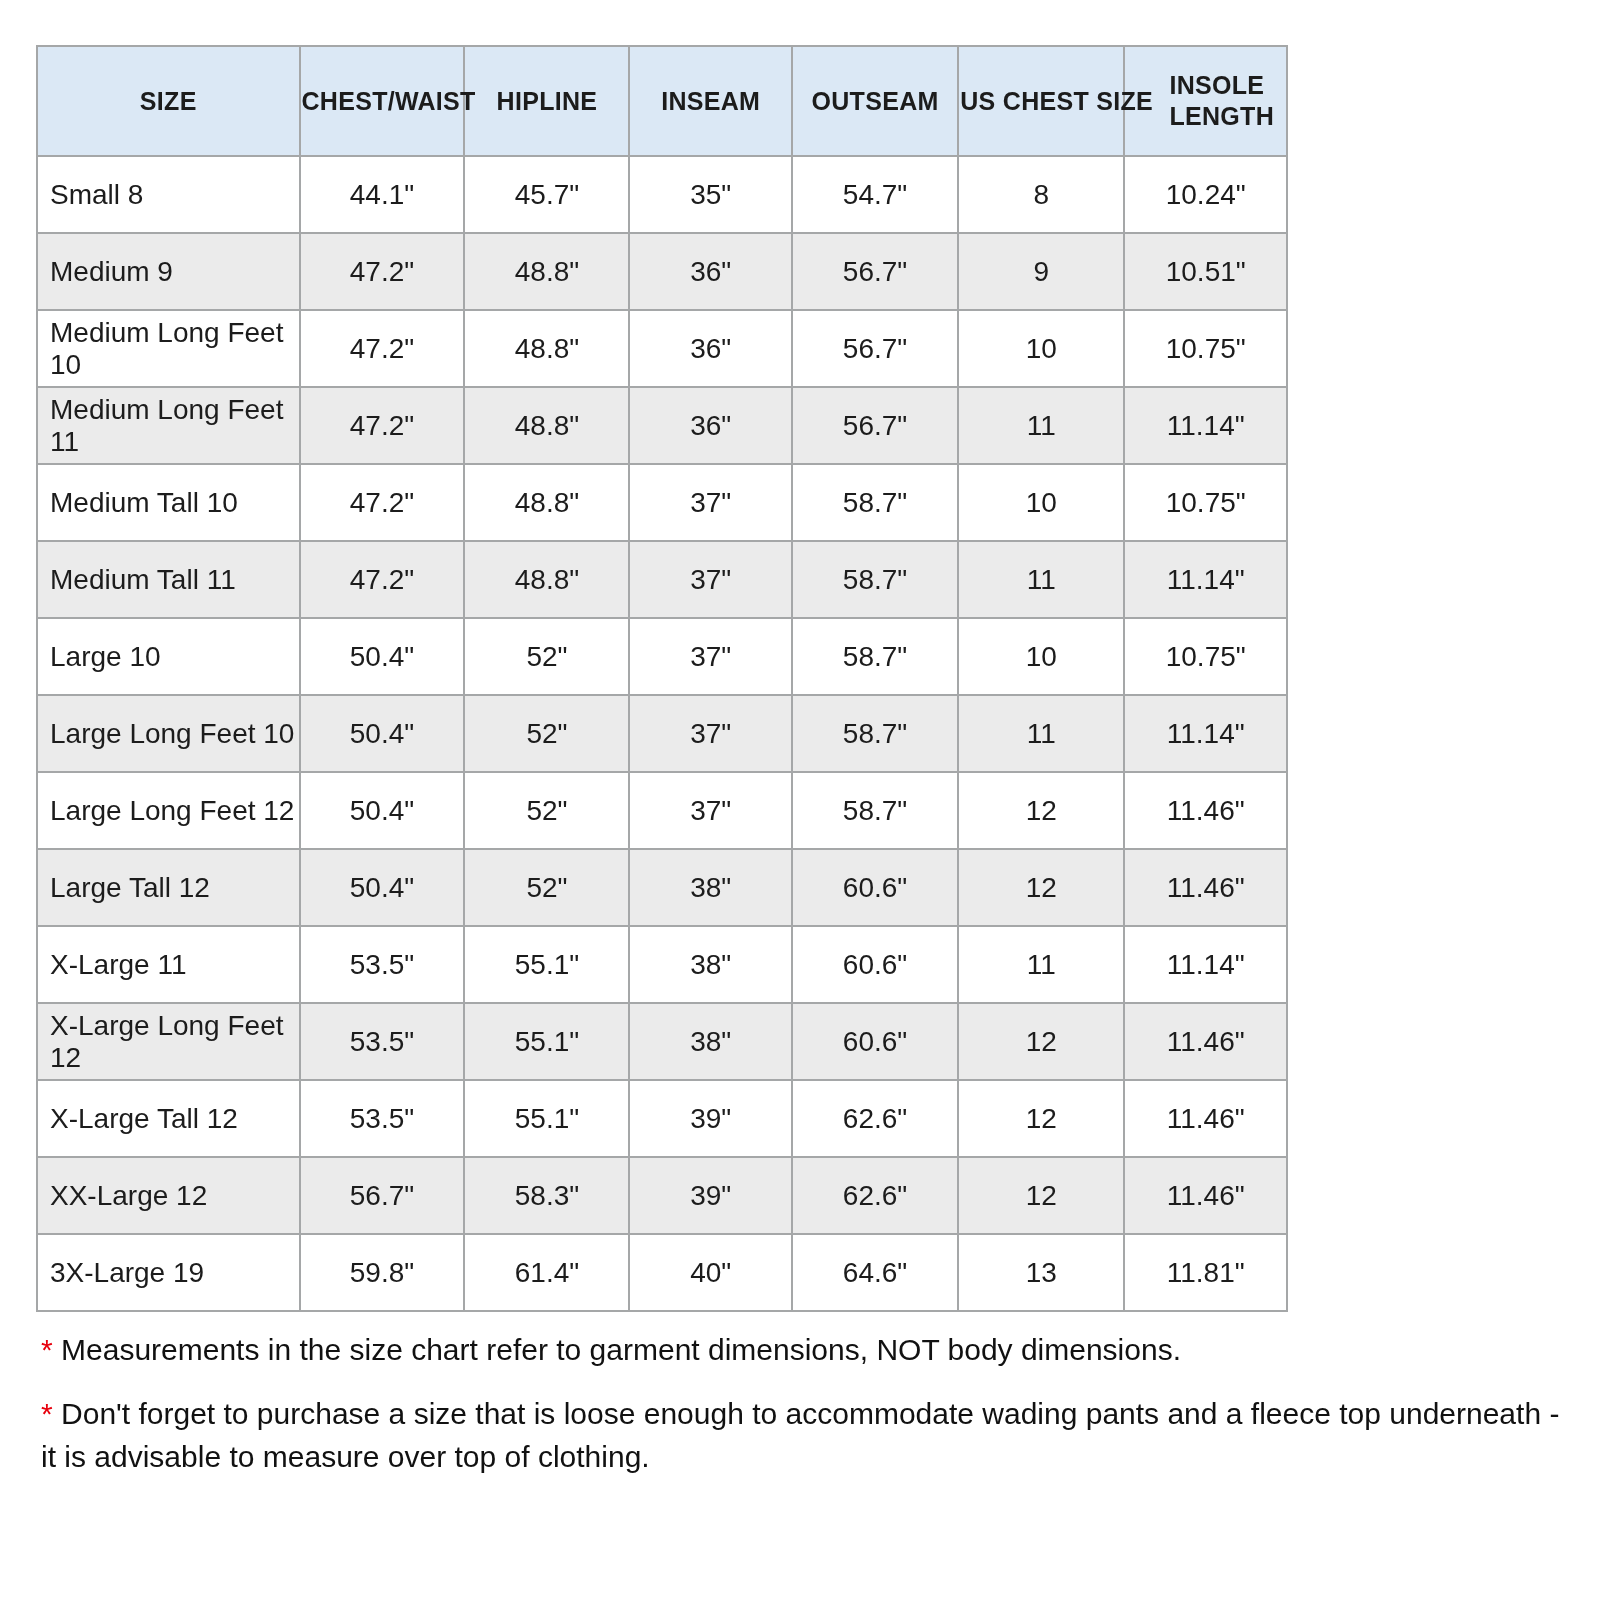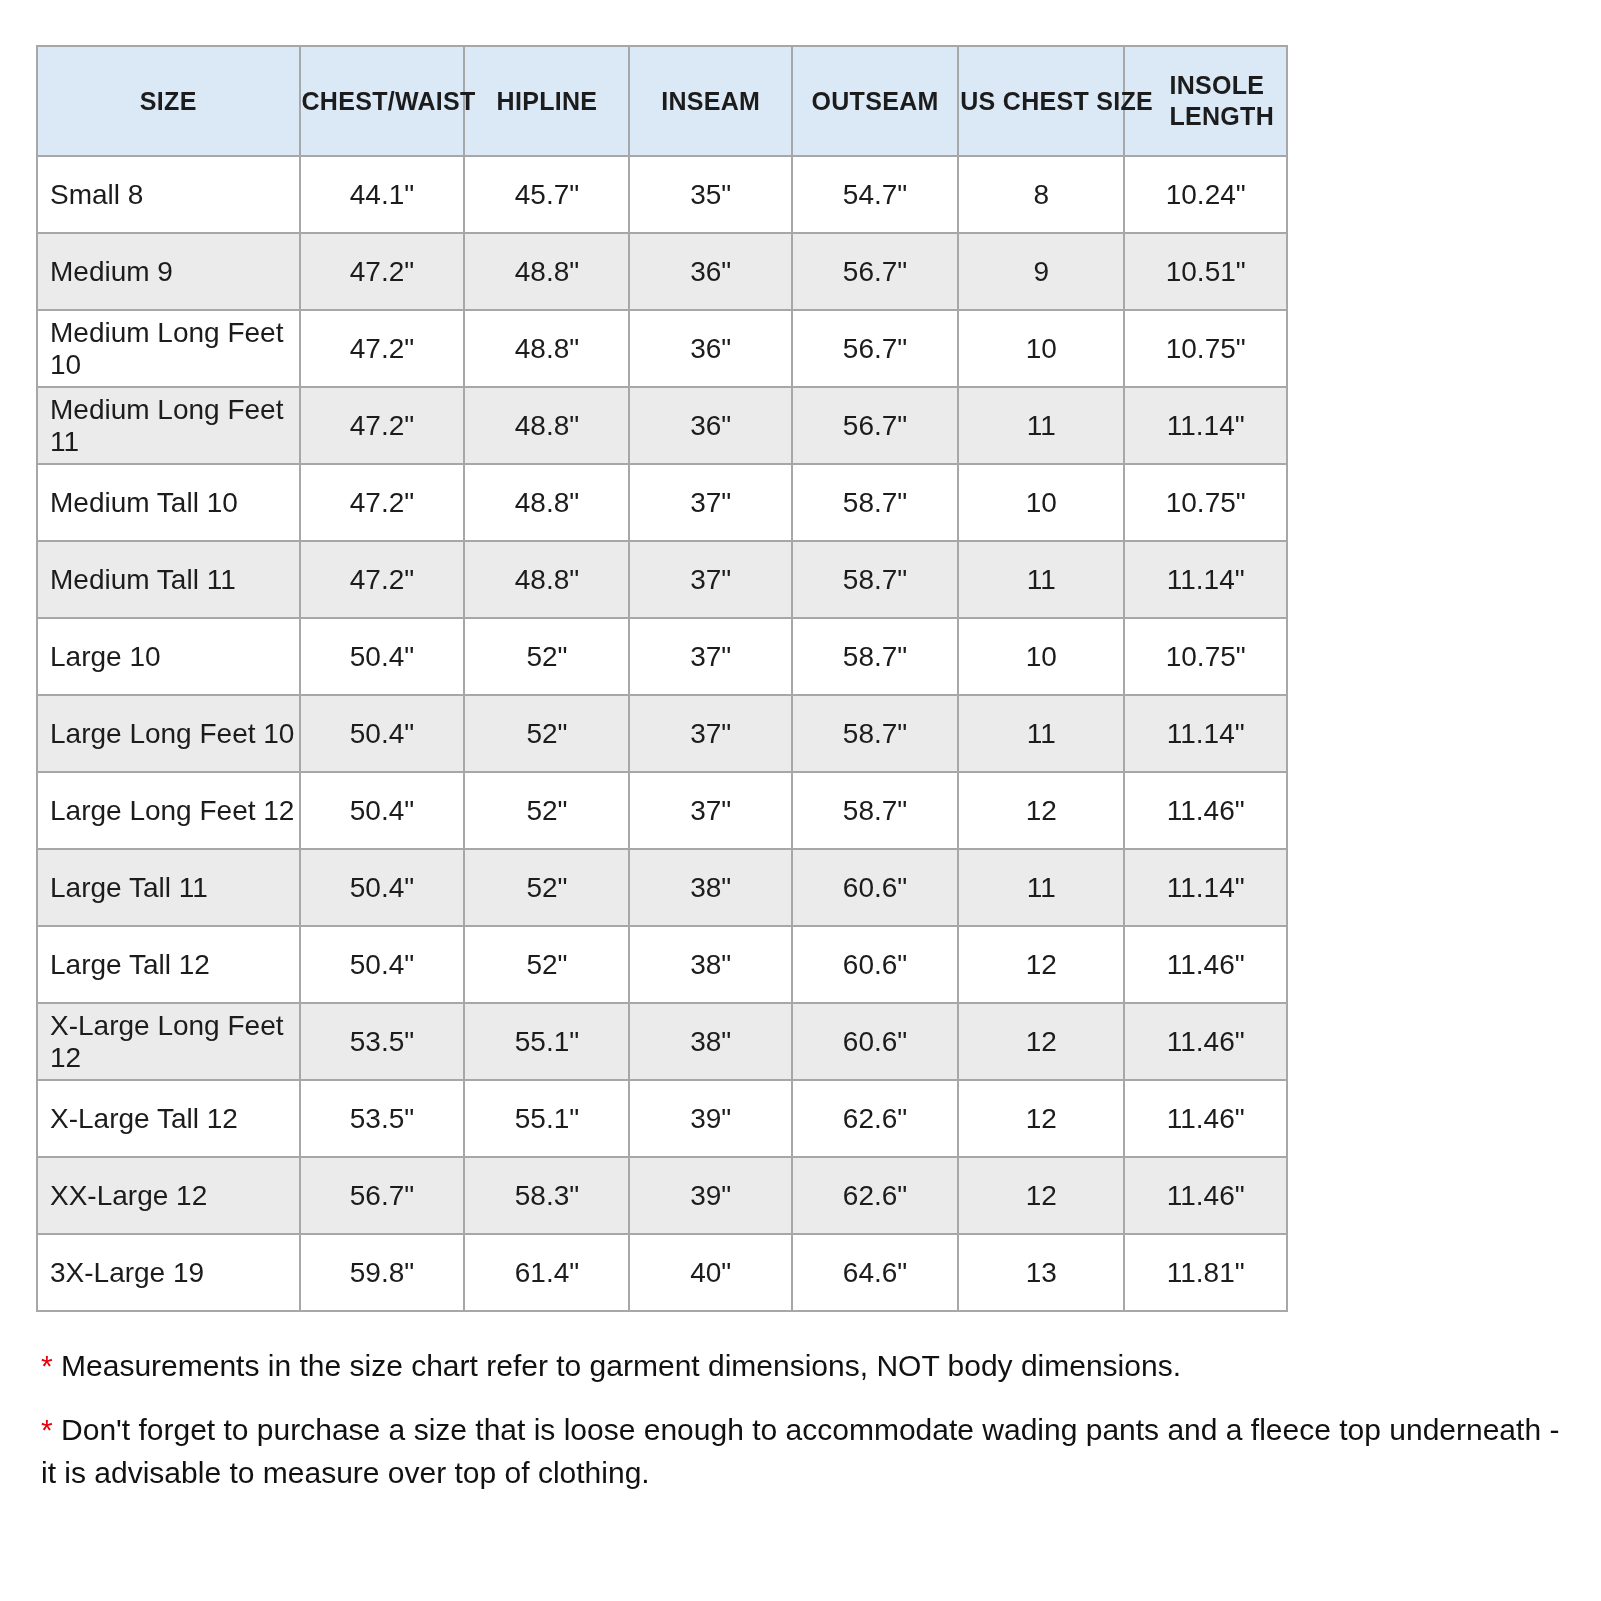--- a/index.html
+++ b/index.html
@@ -58,21 +58,21 @@
     background: #ffffff;
   }
   td:first-child {
     text-align: left;
     padding-left: 12px;
   }
   tbody tr:nth-child(even) td {
     background: #ebebeb;
   }
   .notes {
-    margin-top: 32px;
+    margin-top: 16px;
     padding-left: 5px;
   }
   .note {
     margin: 0 0 20px 0;
     font-size: 30px;
     line-height: 1.45;
     color: #111111;
   }
   .star {
     color: #e8000d;
@@ -179,36 +179,36 @@
         <tr>
           <td>Large Long Feet 12</td>
           <td>50.4"</td>
           <td>52"</td>
           <td>37"</td>
           <td>58.7"</td>
           <td>12</td>
           <td>11.46"</td>
         </tr>
         <tr>
-          <td>Large Tall 11</td>
+          <td>Large Tall 12</td>
           <td>50.4"</td>
           <td>52"</td>
           <td>38"</td>
           <td>60.6"</td>
-          <td>11</td>
-          <td>11.14"</td>
-        </tr>
-        <tr>
-          <td>Large Tall 12</td>
-          <td>50.4"</td>
-          <td>52"</td>
+          <td>12</td>
+          <td>11.46"</td>
+        </tr>
+        <tr>
+          <td>X-Large 11</td>
+          <td>53.5"</td>
+          <td>55.1"</td>
           <td>38"</td>
           <td>60.6"</td>
-          <td>12</td>
-          <td>11.46"</td>
+          <td>11</td>
+          <td>11.14"</td>
         </tr>
         <tr>
           <td>X-Large Long Feet 12</td>
           <td>53.5"</td>
           <td>55.1"</td>
           <td>38"</td>
           <td>60.6"</td>
           <td>12</td>
           <td>11.46"</td>
         </tr>

